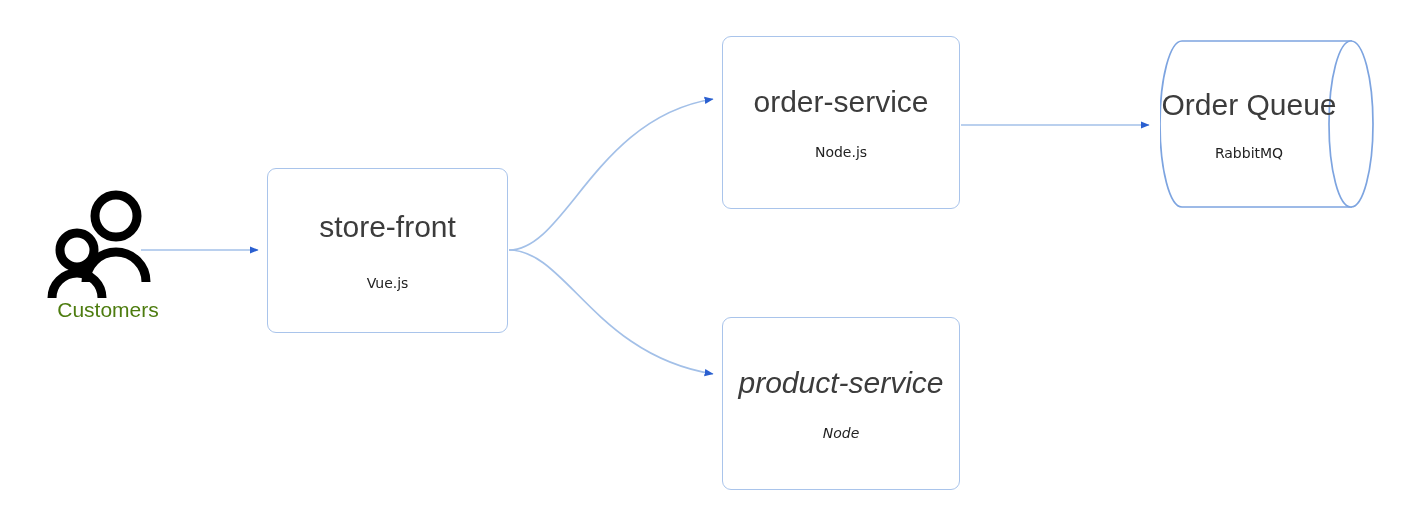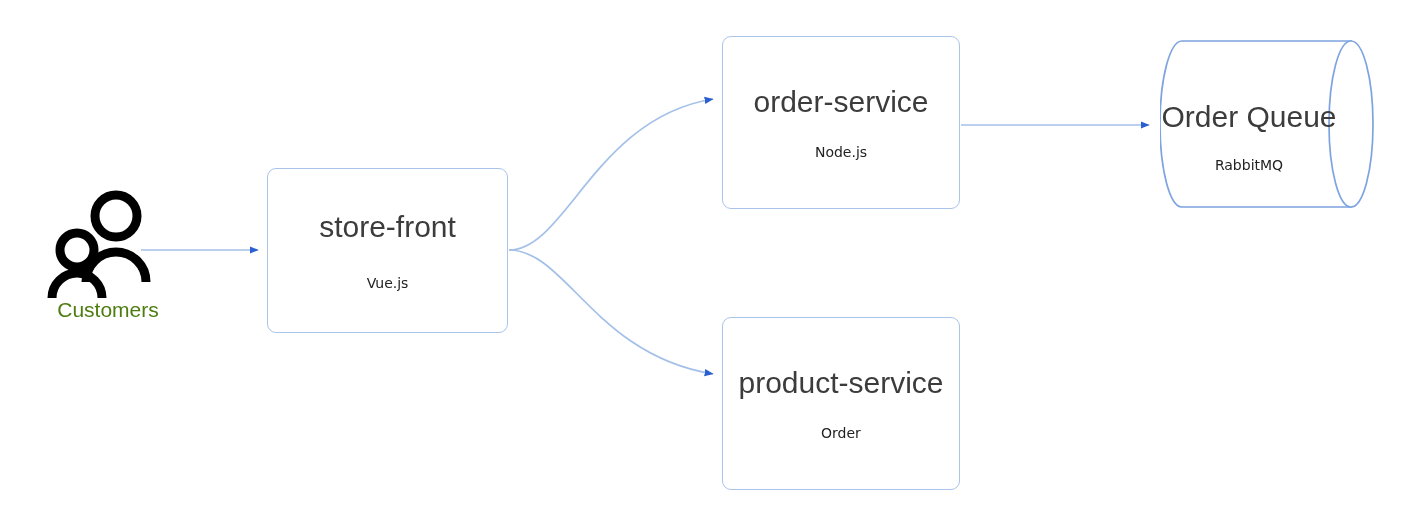--- a/index.html
+++ b/index.html
@@ -51,39 +51,39 @@
     font-size: 14px;
     font-family: "DejaVu Sans", sans-serif;
     text-align: center;
     white-space: nowrap;
   }
 
   #node-store-front { left: 267px; top: 168px; width: 241px; height: 165px; }
   #node-store-front .node-title { margin-bottom: 32px; }
   #node-order-service { left: 722px; top: 36px; width: 238px; height: 173px; }
   #node-order-service .node-title { margin-bottom: 26px; }
-  #node-product-service { left: 722px; top: 317px; width: 238px; height: 173px; }
+  #node-product-service { left: 722px; top: 317px; width: 238px; height: 173px; font-style: italic; }
   #node-product-service .node-title { margin-bottom: 26px; }
 
   
   #node-order-queue {
     position: absolute;
     left: 1160px;
     top: 38px;
     width: 214px;
     height: 172px;
   }
   #node-order-queue .cyl-svg {
     position: absolute;
     left: 0; top: 0;
     width: 214px; height: 172px;
   }
   #node-order-queue .cyl-labels {
     position: absolute;
-    left: 0; top: 12px;
+    left: 0; top: 0;
     width: 178px;
     height: 172px;
     display: flex;
     flex-direction: column;
     align-items: center;
     justify-content: center;
   }
   #node-order-queue .node-title { margin-bottom: 24px; }
 
   
@@ -159,21 +159,21 @@
     <div class="node-subtitle">Vue.js</div>
   </div>
 
   <div id="node-order-service" class="node-box">
     <div class="node-title">order-service</div>
     <div class="node-subtitle">Node.js</div>
   </div>
 
   <div id="node-product-service" class="node-box">
     <div class="node-title">product-service</div>
-    <div class="node-subtitle">Order</div>
+    <div class="node-subtitle">Node</div>
   </div>
 
   <div id="node-order-queue">
     <svg class="cyl-svg" viewBox="0 0 214 172" xmlns="http://www.w3.org/2000/svg">
 
       <path d="M192,3 L22,3 A22,83 0 0 0 22,169 L192,169" fill="#ffffff" stroke="#7da4e0" stroke-width="1.7" stroke-linejoin="round"></path>
       <ellipse cx="191" cy="86" rx="22" ry="83" fill="#ffffff" stroke="#7da4e0" stroke-width="1.7"></ellipse>
     </svg>
     <div class="cyl-labels">
       <div class="node-title">Order Queue</div>

